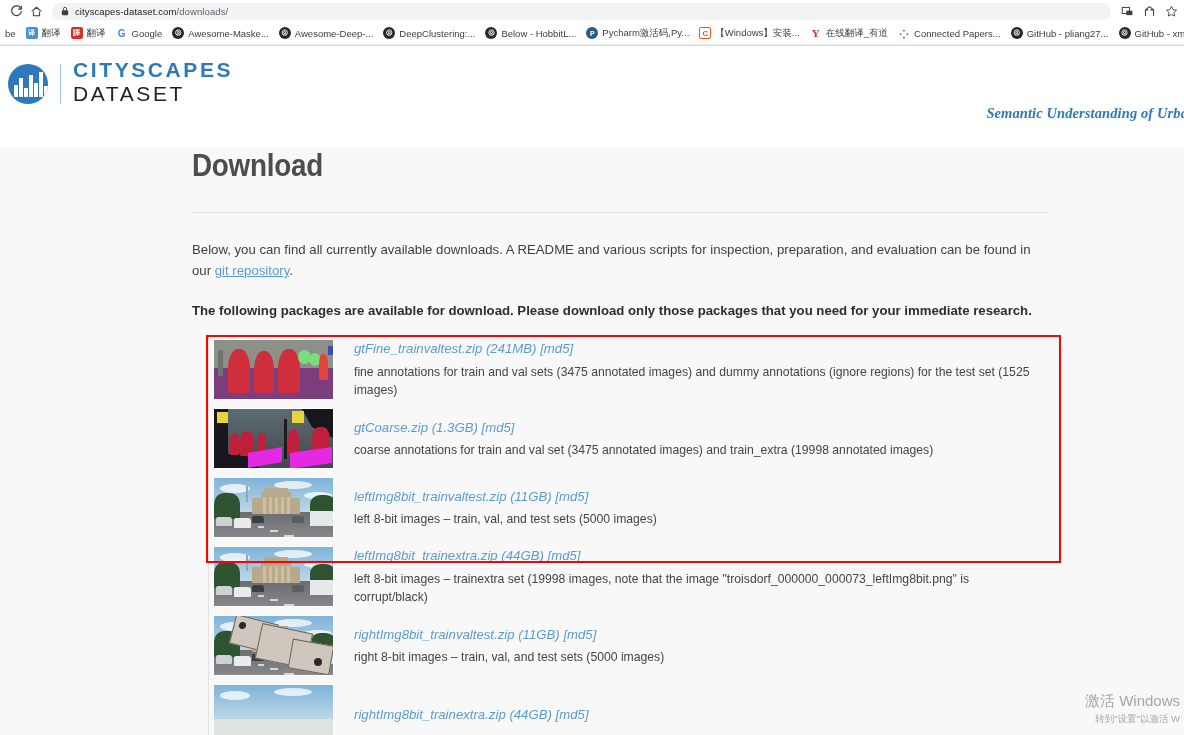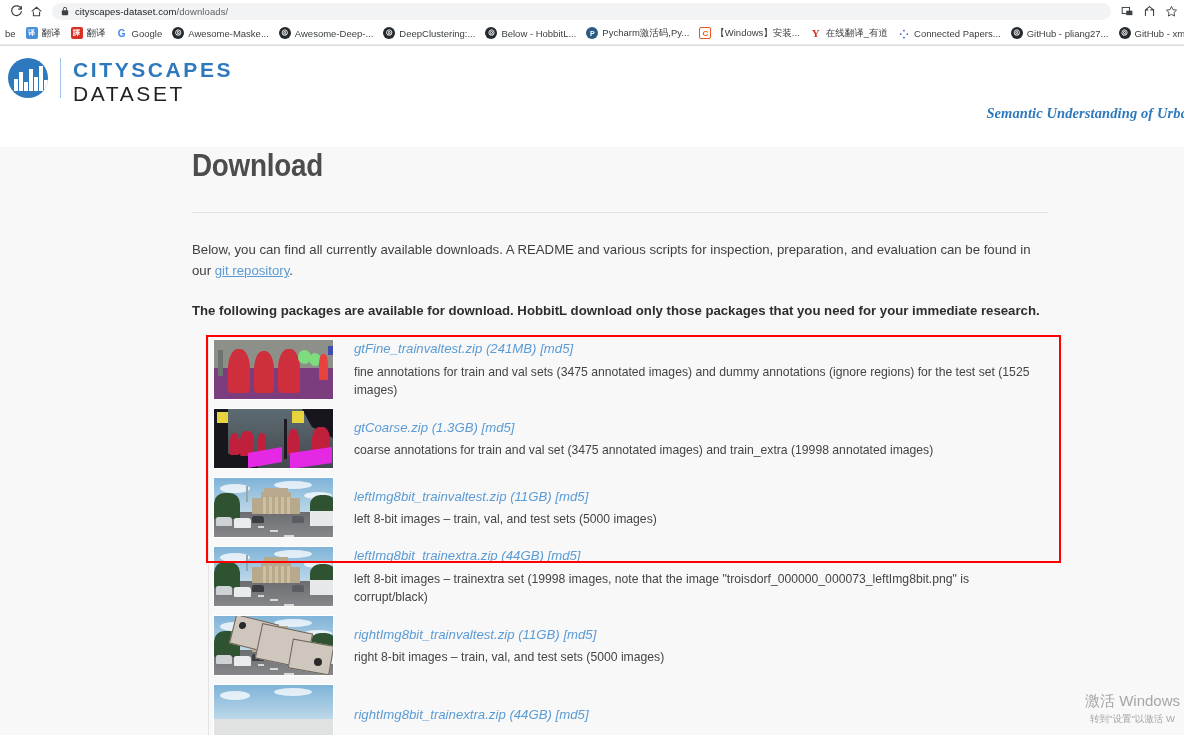--- a/index.html
+++ b/index.html
@@ -93,21 +93,21 @@
   
   .site-header {
     height: 84px;
     background: #ffffff;
     position: relative;
     display: flex;
     align-items: flex-start;
     padding: 12px 0 0 8px;
     border-top: 1px solid #ddd;
   }
-  .logo-wrap { display: flex; align-items: flex-start; }
+  .logo-wrap { display: flex; align-items: flex-end; }
   .logo-mark {
     width: 40px; height: 40px;
     border-radius: 50%;
     background: #2e79bd;
     position: relative;
     overflow: hidden;
     flex: 0 0 40px;
   }
   .logo-mark .bars { position: absolute; bottom: 7px; left: 6px; display: flex; align-items: flex-end; gap: 1.5px; }
   .logo-mark .bars i { display: block; width: 3.5px; background: #ffffff; }
@@ -281,21 +281,21 @@
   .tg .lane { position:absolute; height:1.5px; background:#e7e7e5; opacity:.85; }
 
   
   .t5 .shape { position:absolute; background:#cfc6bd; border:1px solid #6a6258; }
 
   
   .win-wm {
     position: absolute;
     right: 4px;
     bottom: 22px;
-    text-align: center;
+    text-align: right;
     color: #a6a6a6;
     line-height: 1.25;
     pointer-events: none;
   }
   .win-wm .l1 { font-size: 15px; }
   .win-wm .l2 { font-size: 9.5px; margin-top: 2px; }
   .csdn-wm {
     position: absolute;
     right: 26px;
     bottom: 1px;
@@ -446,21 +446,21 @@
 
 <div class="page">
   <div class="content">
 
 
     <h1 class="page-title">Download</h1>
     <div class="title-rule"></div>
 
     <p class="intro"><span>Below, you can find all currently available downloads. A README and various scripts for inspection, preparation, and evaluation can be found in our </span><a href="#">git repository</a><span>.</span></p>
 
-    <p class="strong-note">The following packages are available for download. HobbitL download only those packages that you need for your immediate research.</p>
+    <p class="strong-note">The following packages are available for download. Please download only those packages that you need for your immediate research.</p>
 
     <div class="dl-area">
       <div class="highlight-box"></div>
       <div class="dl-list" id="dllist">
           <div class="dl-item">
             <div class="thumb t1">
               <div class="wall"></div>
               <div class="road"></div>
               <div class="ped" style="left:14px;width:22px;height:44px"></div>
               <div class="ped" style="left:40px;width:20px;height:42px"></div>

